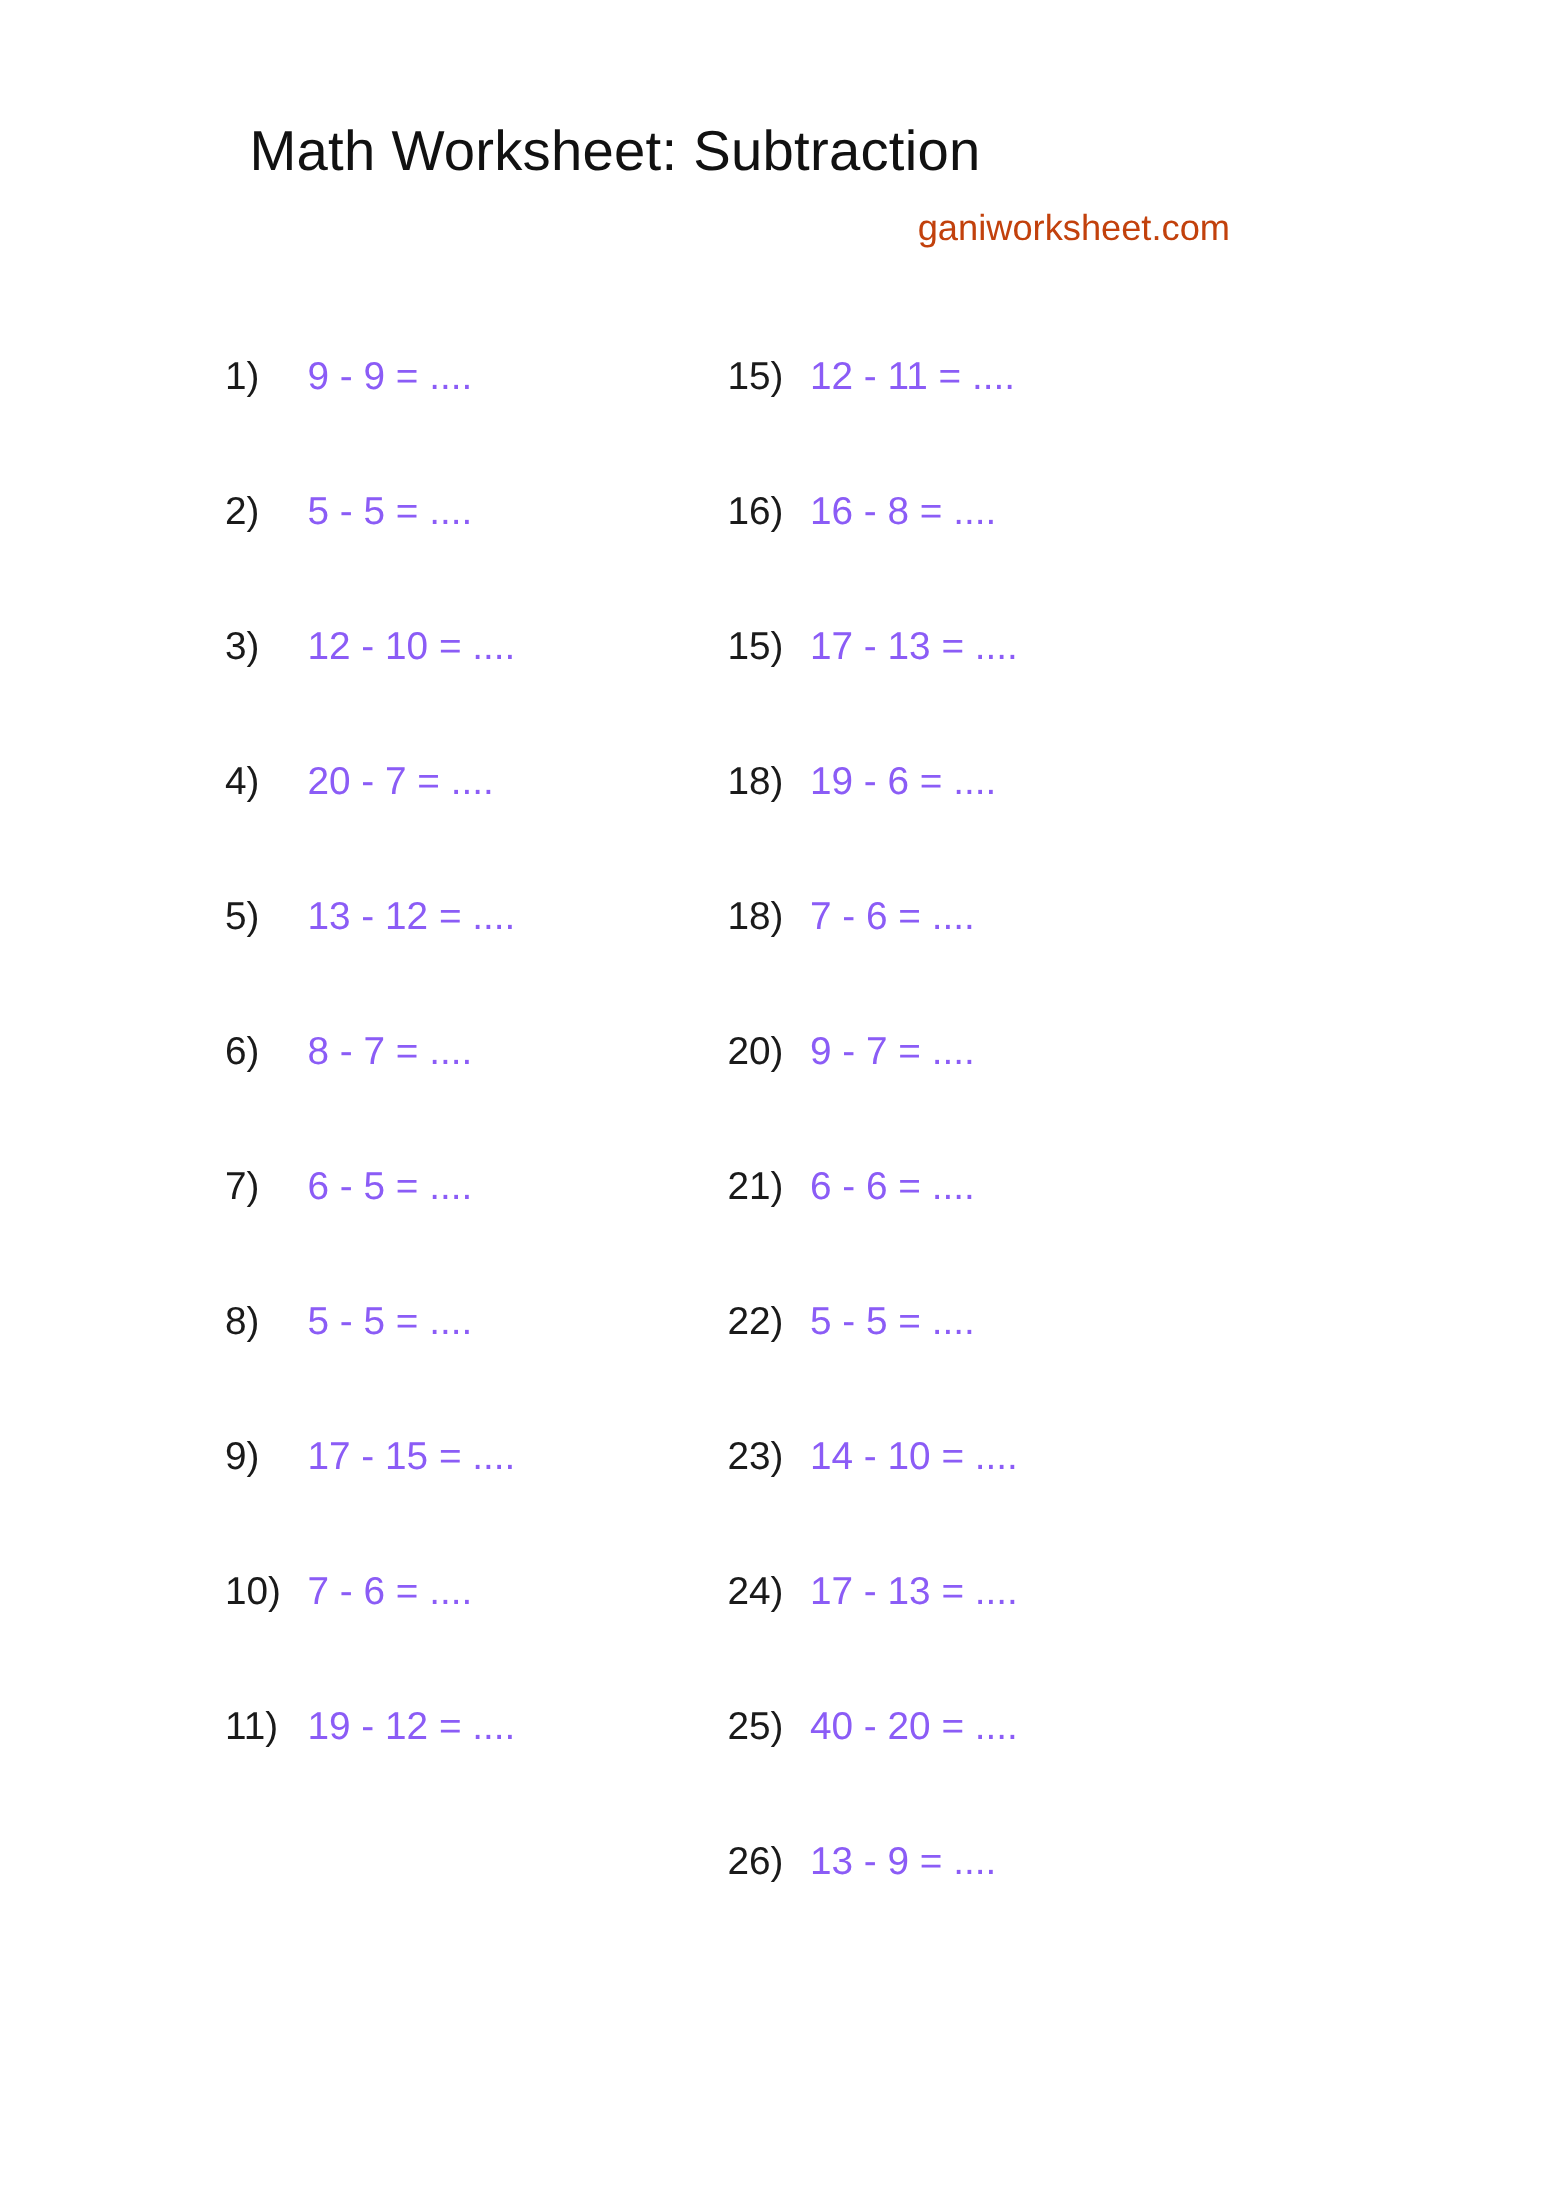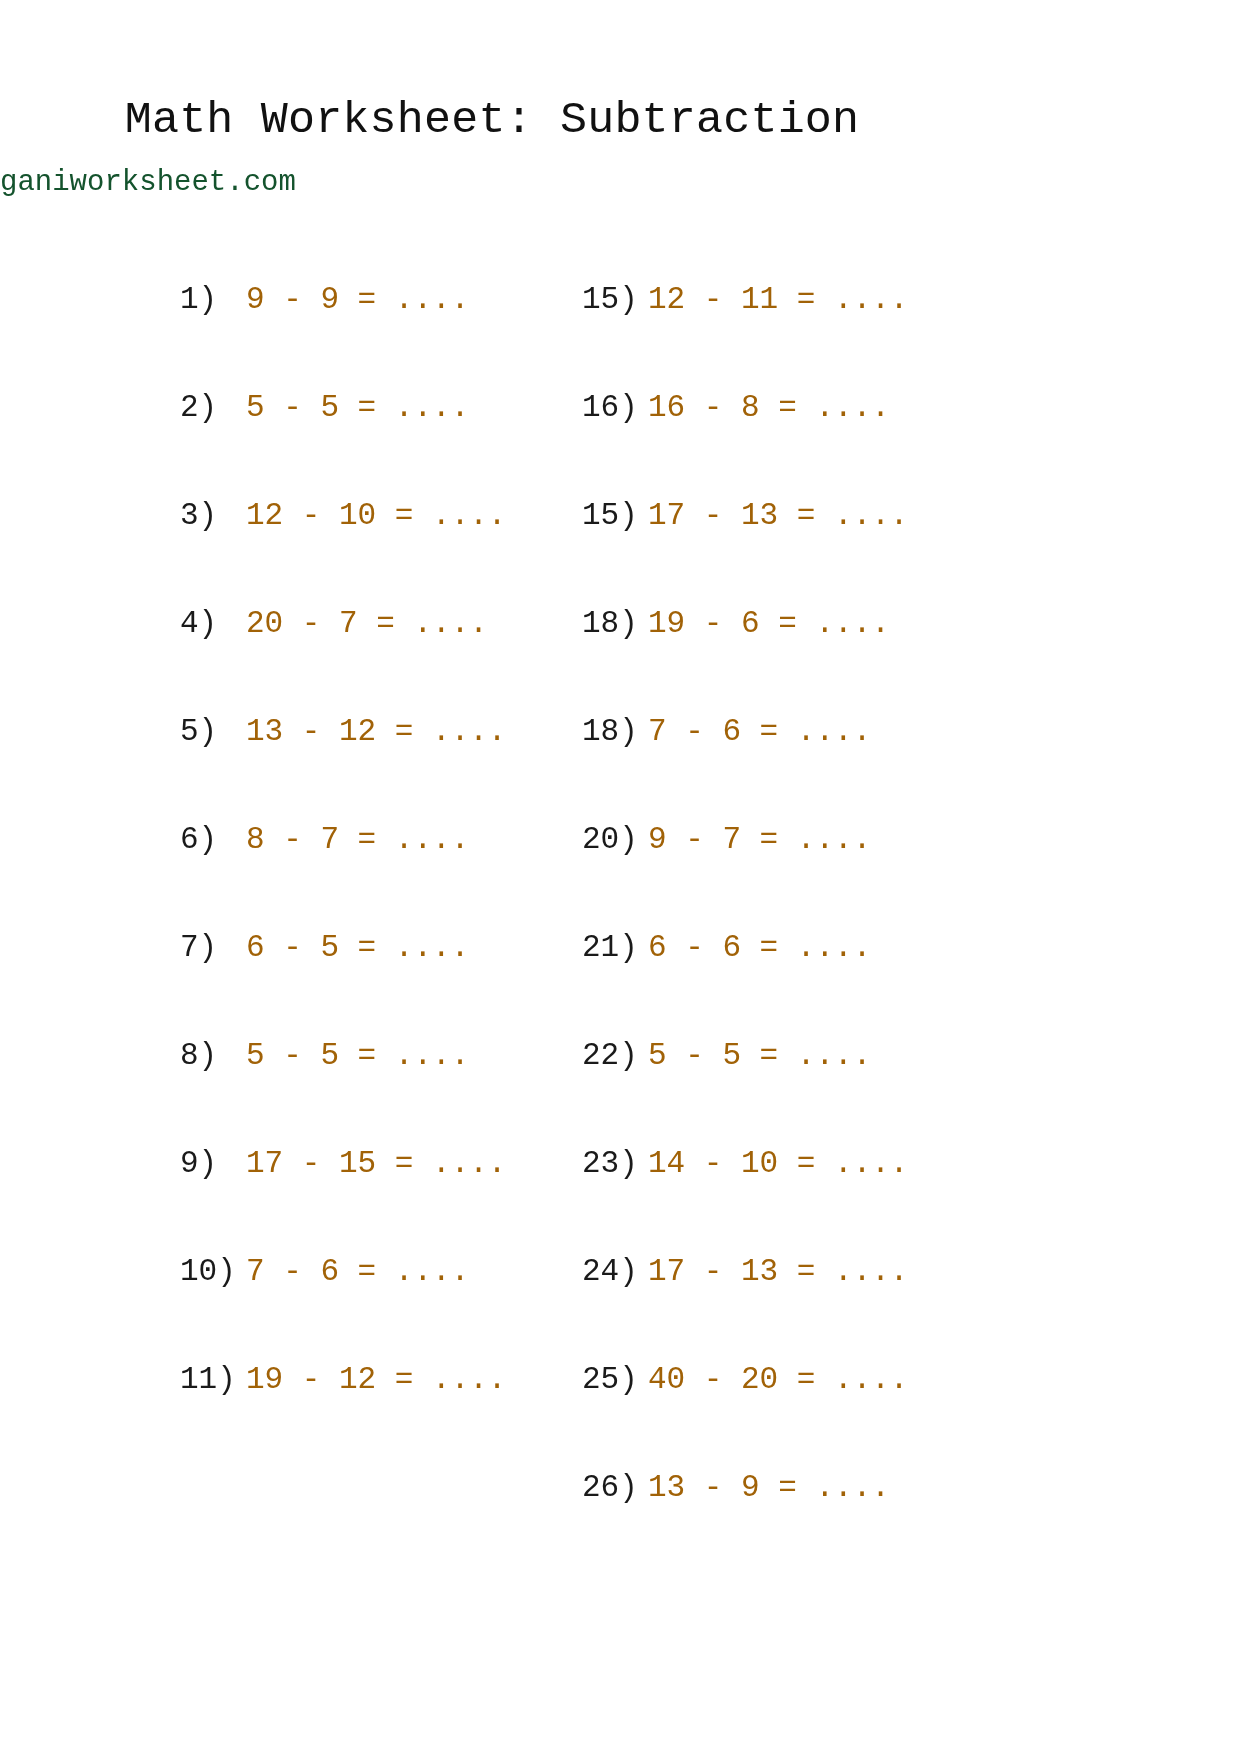--- a/index.html
+++ b/index.html
@@ -12,36 +12,35 @@
     height: 1754px;
     font-family: "Liberation Sans", sans-serif;
     color: #1a1a1a;
     overflow: hidden;
   }
   .page {
     position: relative;
     width: 984px;
     height: 1754px;
     box-sizing: border-box;
-    font-family: Liberation Mono, monospace;
   }
   .title {
     text-align: center;
     font-size: 45px;
     font-weight: 400;
     color: #111111;
     margin: 0;
     padding-top: 95px;
     letter-spacing: 0.2px;
   }
   .subtitle {
-    text-align: left;
+    text-align: right;
     font-size: 29px;
     font-weight: 400;
-    color: #14532d;
+    color: #c2410c;
     margin: 0;
     padding-top: 20px;
   }
   .columns {
     display: flex;
     padding-top: 85px;
     padding-left: 180px;
     box-sizing: border-box;
   }
   .col {
@@ -60,21 +59,21 @@
   }
   .num {
     display: inline-block;
     min-width: 56px;
     text-align: left;
     font-size: 31px;
     color: #1a1a1a;
   }
   .expr {
     font-size: 31px;
-    color: #a16207;
+    color: #8b5cf6;
     padding-left: 10px;
   }
 </style>
 </head>
 <body>
 
 <div class="page">
 
   <h1 class="title">Math Worksheet: Subtraction</h1>
   <div class="subtitle">ganiworksheet.com</div>

